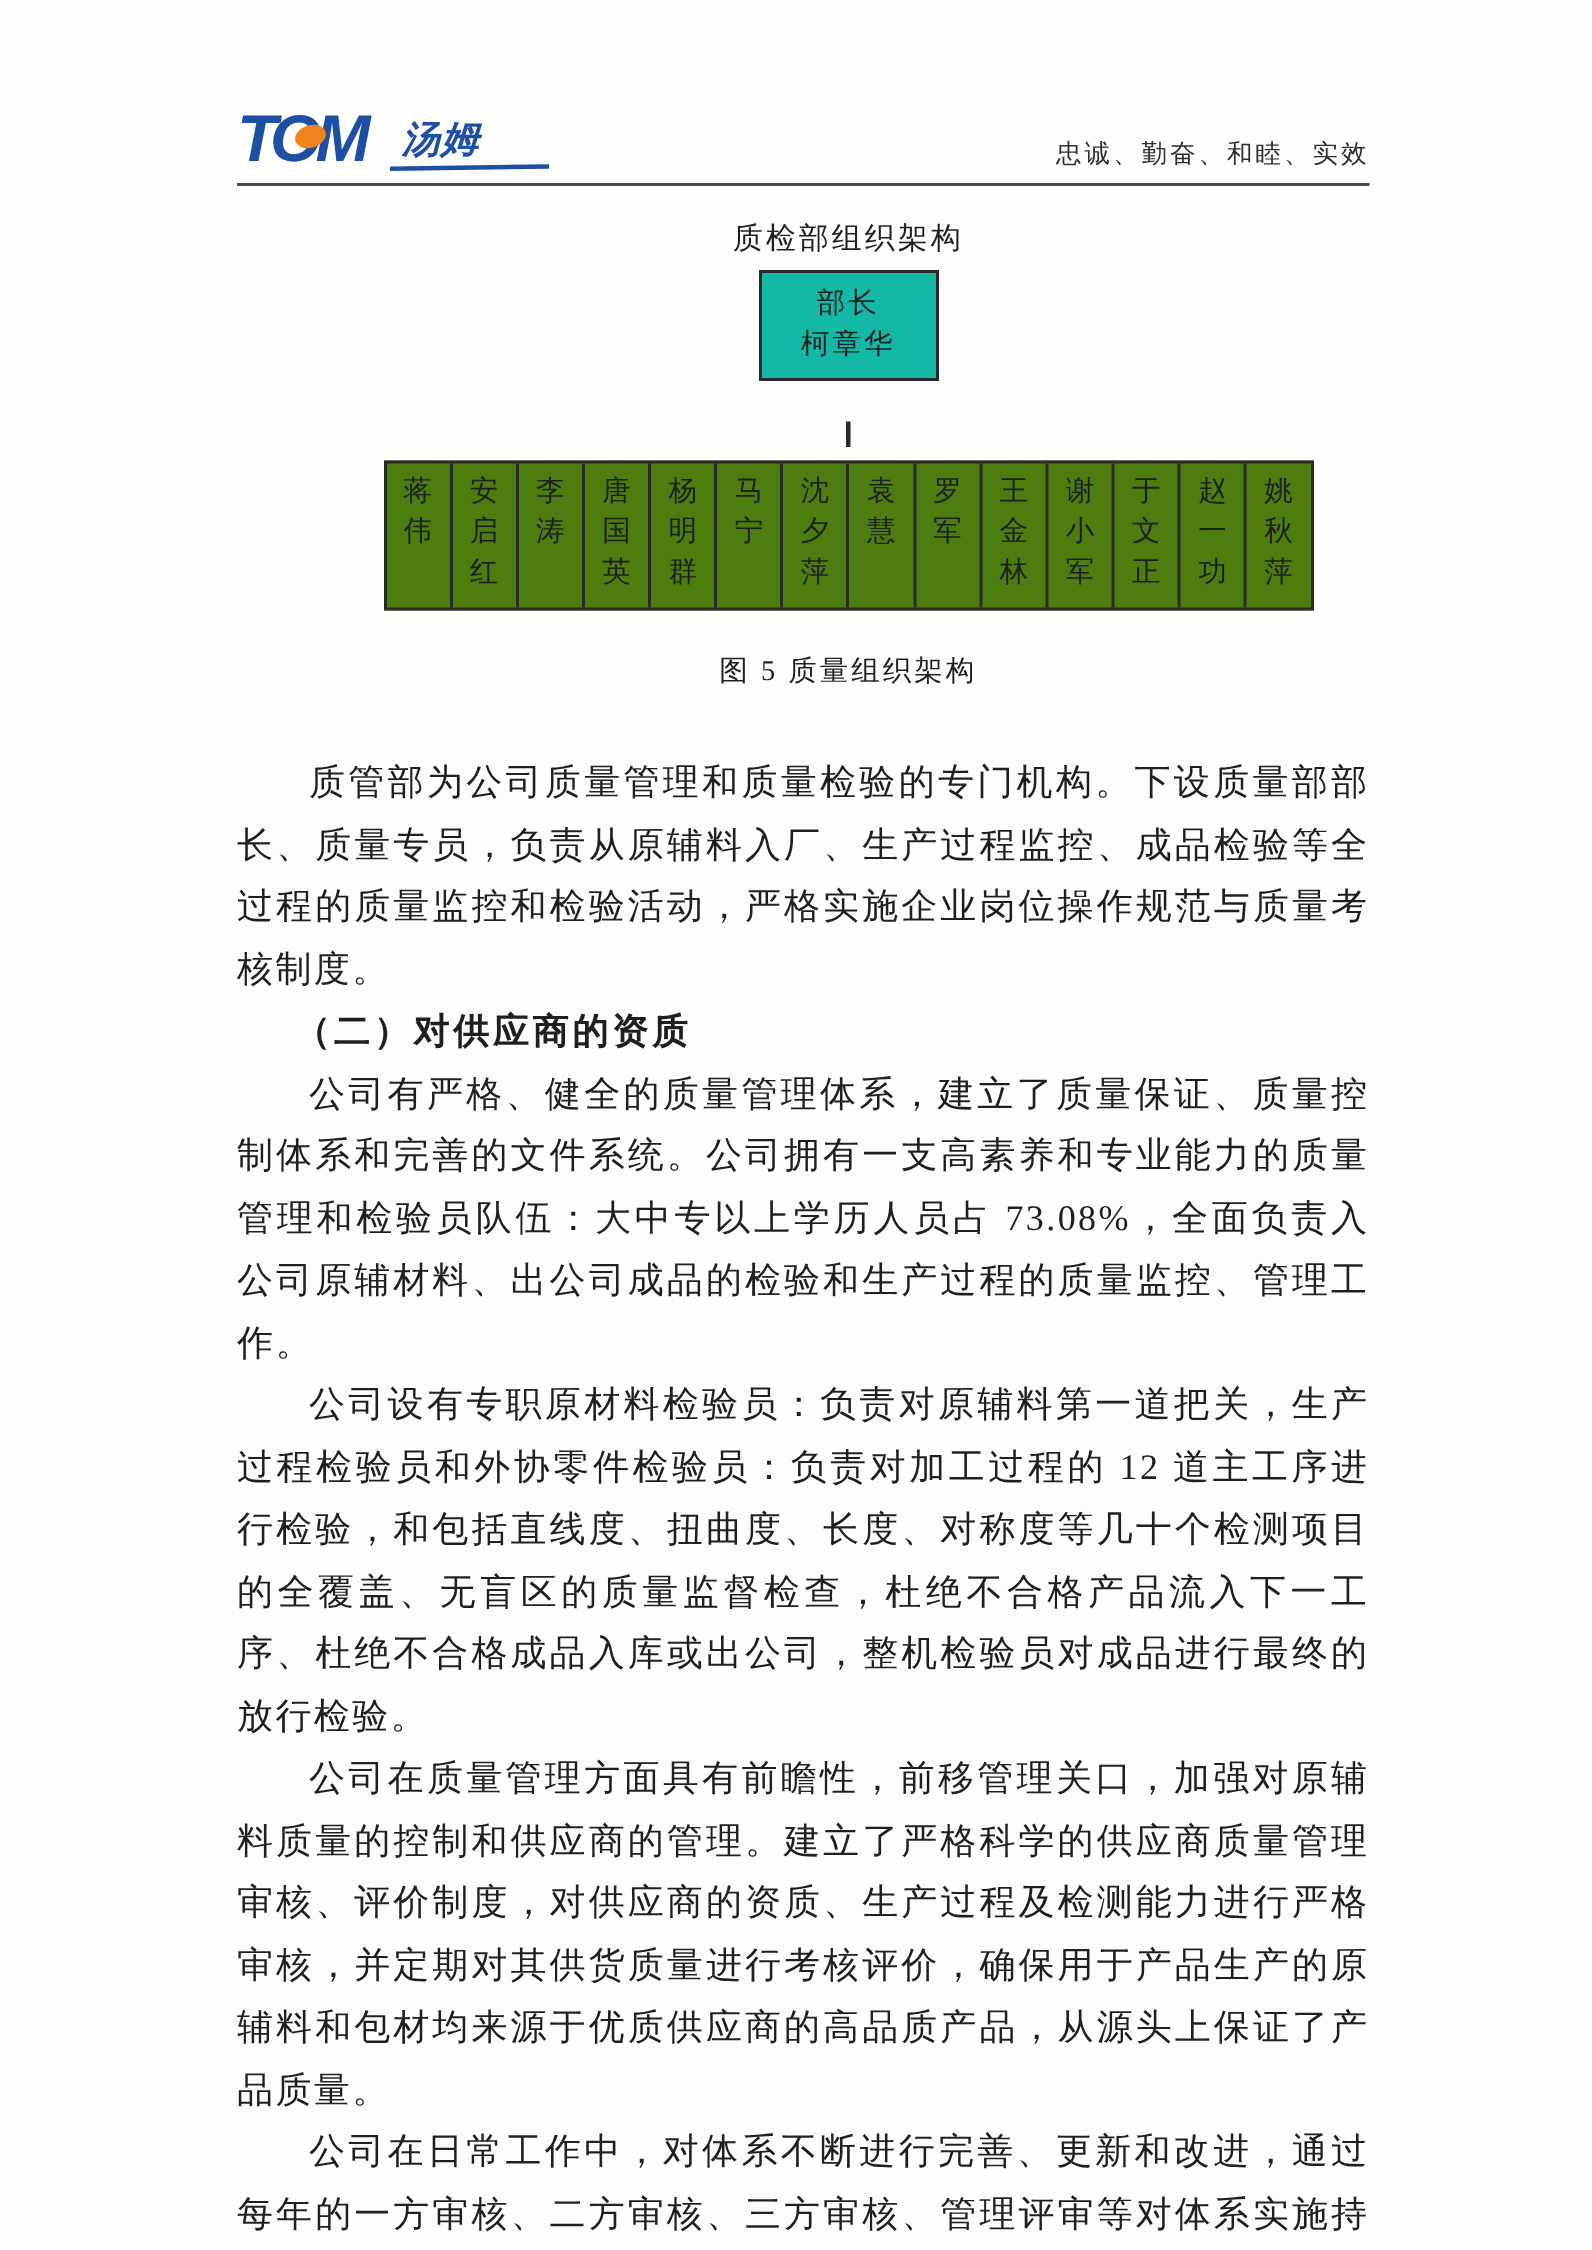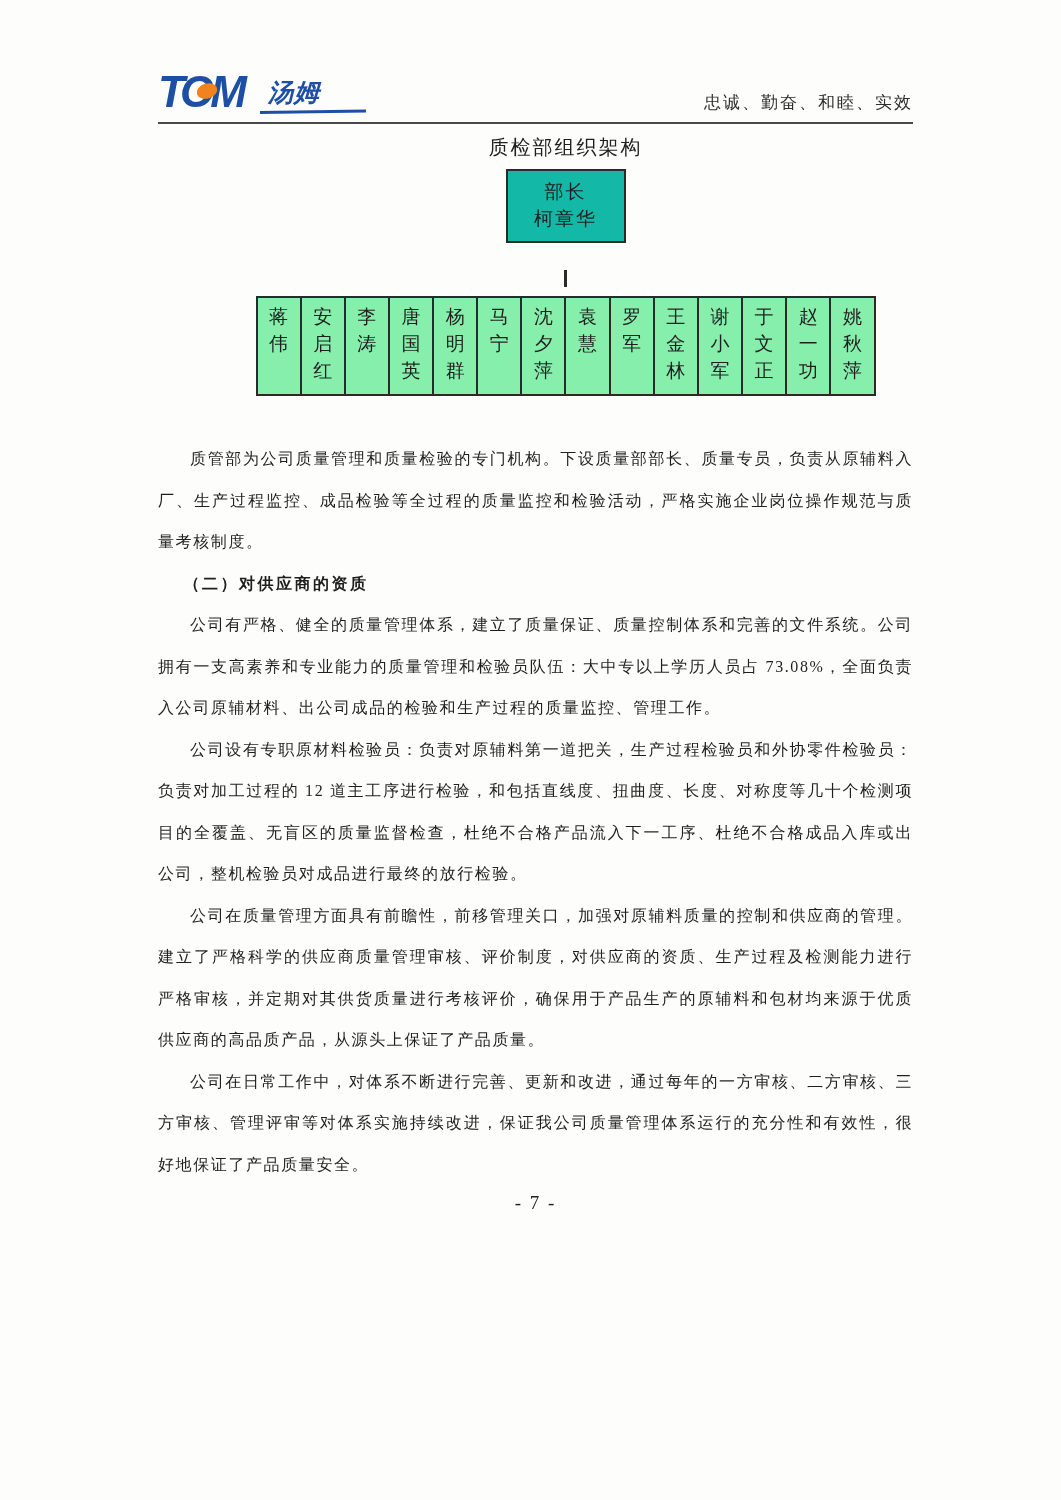--- a/index.html
+++ b/index.html
@@ -28,21 +28,21 @@
     letter-spacing:2px;
     color:#2e2e2e;
     padding-bottom:2px;
     font-family:"Liberation Sans","DejaVu Sans",sans-serif;
     text-align:center;
   }
   
   .figure{
     transform:translateX(30px);
     text-align:center;
-    padding-top:10px;
+    padding-top:21px;
   }
   .fig-title{
     font-size:20px;
     letter-spacing:2px;
   }
   .org-box{
     width:116px;
     margin:8px auto 0;
     border:2px solid #2a2a2a;
     padding:7px 0 9px;
@@ -61,21 +61,21 @@
     font-size:20px;
     letter-spacing:1px;
   }
   .members{
     display:flex;
     width:620px;
     height:100px;
     margin:9px auto 0;
     border:2px solid #2a2a2a;
     box-sizing:border-box;
-    background:#86efac;
+    background:#4d7c0f;
   }
   .member{
     flex:1 1 0;
     border-right:2px solid #2a2a2a;
     overflow:hidden;
   }
   .member:last-child{border-right:none;}
   .member-text{
     display:block;
     width:1.05em;
@@ -89,21 +89,21 @@
     margin-top:27px;
     font-size:19px;
     letter-spacing:2px;
   }
   
   .body-text{
     margin-top:42px;
   }
   .para{
     margin:0;
-    font-size:16px;
+    font-size:24px;
     line-height:41.5px;
     letter-spacing:1.6px;
     text-align:justify;
     text-indent:2em;
   }
   .para.heading{
     font-weight:bold;
     text-indent:1.6em;
     letter-spacing:2.5px;
   }
@@ -181,20 +181,21 @@
           <span class="member-text">于文正</span>
         </div>
       <div class="member">
           <span class="member-text">赵一功</span>
         </div>
       <div class="member">
           <span class="member-text">姚秋萍</span>
         </div>
     </div>
 
+    <div class="caption">图 5 质量组织架构</div>
   </section>
 
   <main class="body-text">
     <p class="para">质管部为公司质量管理和质量检验的专门机构。下设质量部部长、质量专员，负责从原辅料入厂、生产过程监控、成品检验等全过程的质量监控和检验活动，严格实施企业岗位操作规范与质量考核制度。</p>
     <p class="para heading">（二）对供应商的资质</p>
     <p class="para">公司有严格、健全的质量管理体系，建立了质量保证、质量控制体系和完善的文件系统。公司拥有一支高素养和专业能力的质量管理和检验员队伍：大中专以上学历人员占 73.08%，全面负责入公司原辅材料、出公司成品的检验和生产过程的质量监控、管理工作。</p>
     <p class="para">公司设有专职原材料检验员：负责对原辅料第一道把关，生产过程检验员和外协零件检验员：负责对加工过程的 12 道主工序进行检验，和包括直线度、扭曲度、长度、对称度等几十个检测项目的全覆盖、无盲区的质量监督检查，杜绝不合格产品流入下一工序、杜绝不合格成品入库或出公司，整机检验员对成品进行最终的放行检验。</p>
     <p class="para">公司在质量管理方面具有前瞻性，前移管理关口，加强对原辅料质量的控制和供应商的管理。建立了严格科学的供应商质量管理审核、评价制度，对供应商的资质、生产过程及检测能力进行严格审核，并定期对其供货质量进行考核评价，确保用于产品生产的原辅料和包材均来源于优质供应商的高品质产品，从源头上保证了产品质量。</p>
     <p class="para">公司在日常工作中，对体系不断进行完善、更新和改进，通过每年的一方审核、二方审核、三方审核、管理评审等对体系实施持续改进，保证我公司质量管理体系运行的充分性和有效性，很好地保证了产品质量安全。</p>
   </main>

